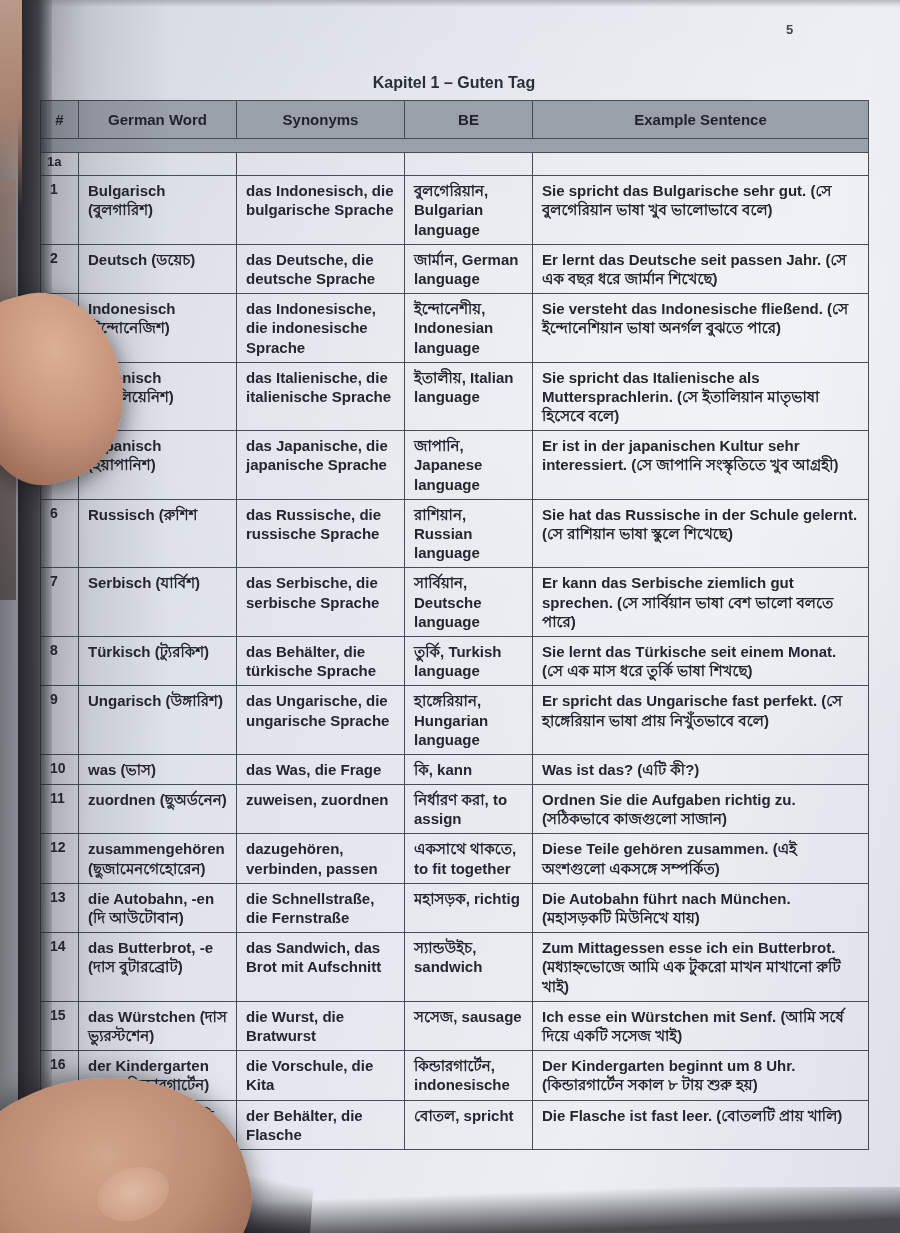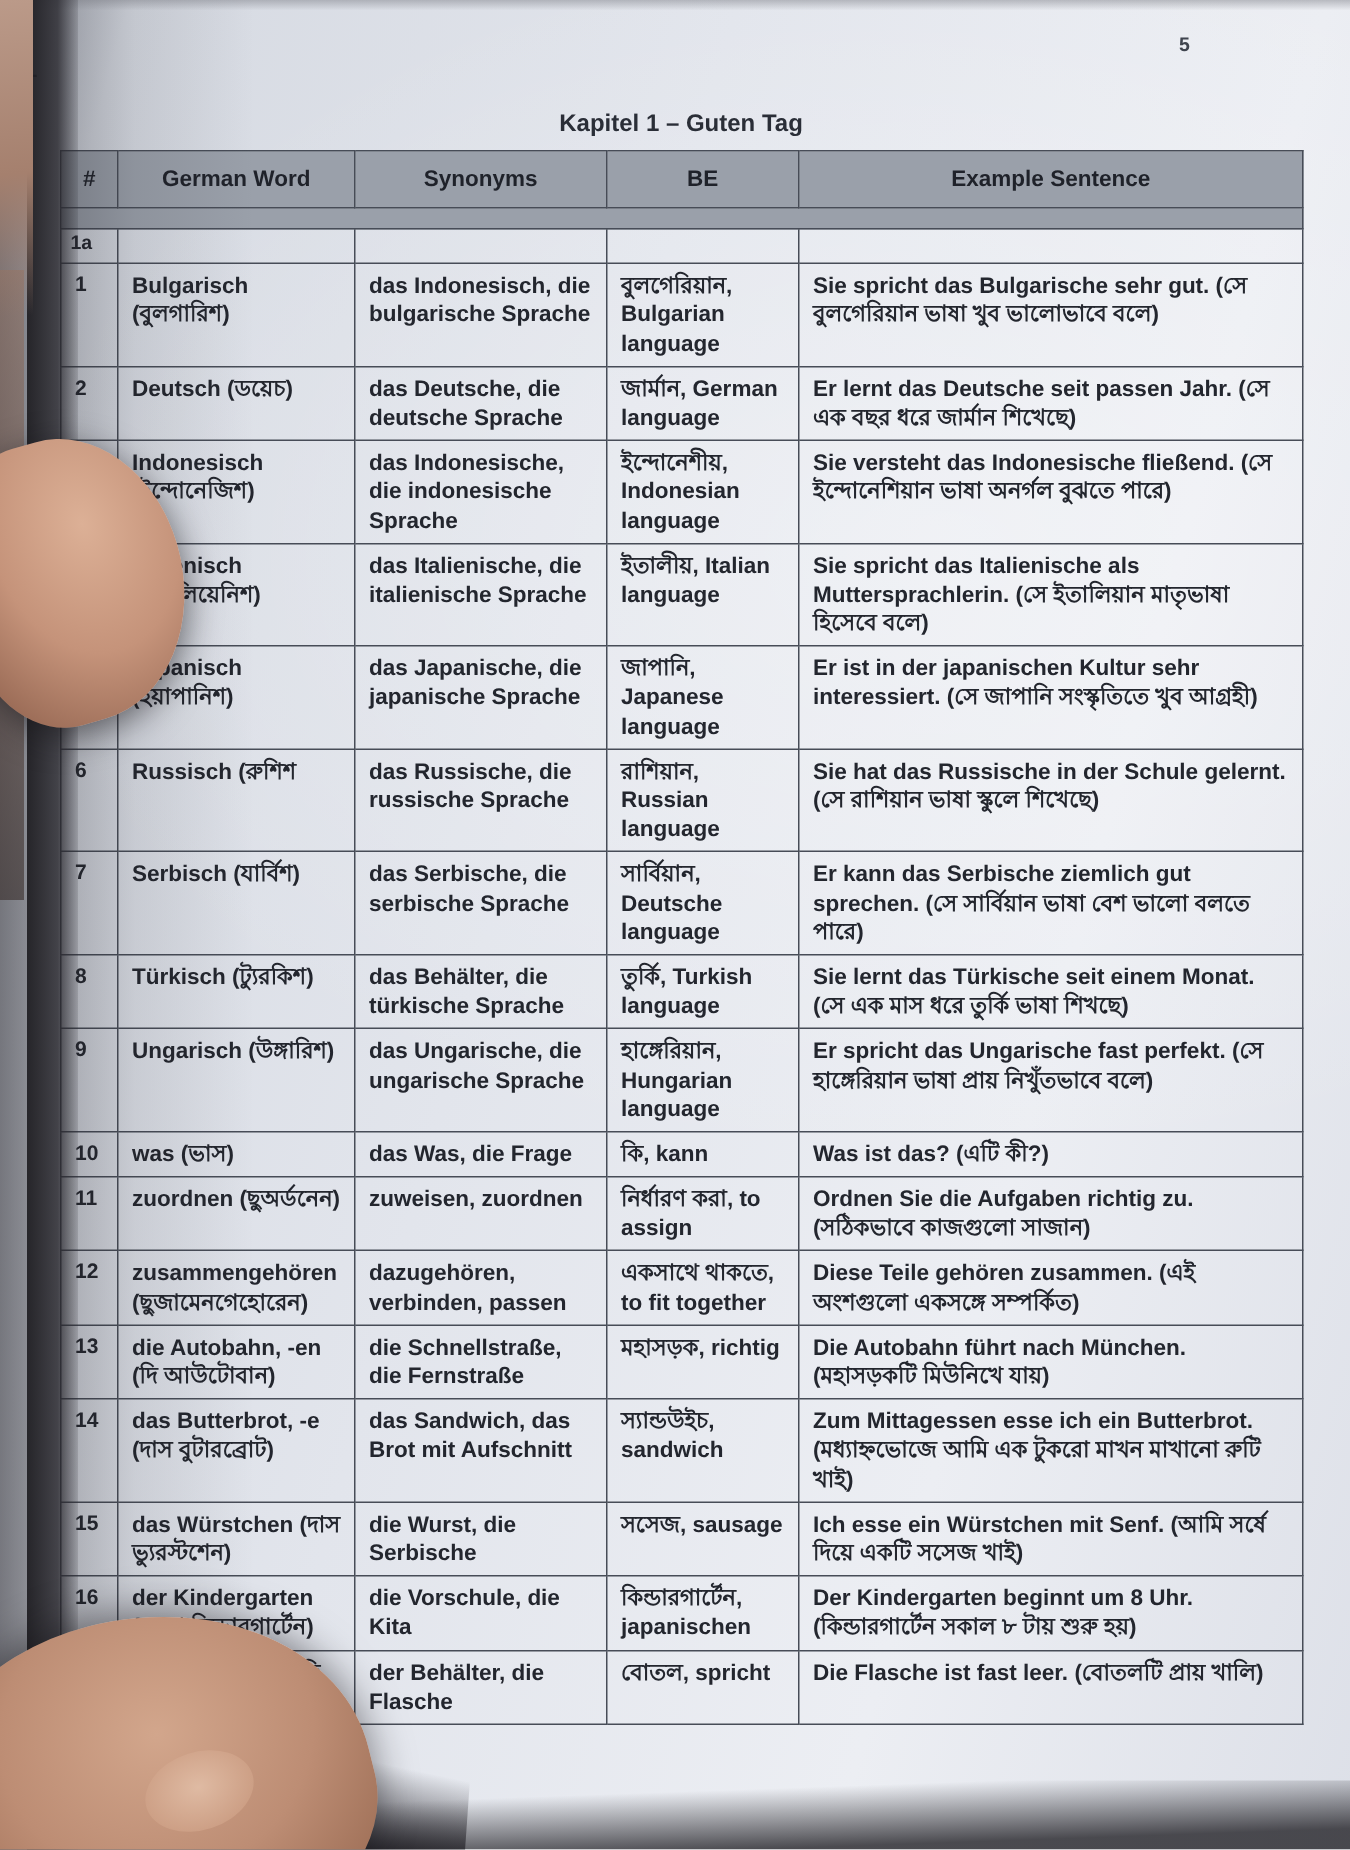--- a/index.html
+++ b/index.html
@@ -194,29 +194,29 @@
         <tr>
       <td class="c-num">14</td>
       <td class="c-de">das Butterbrot, -e (দাস বুটারব্রোট)</td>
       <td class="c-syn">das Sandwich, das Brot mit Aufschnitt</td>
       <td class="c-be">স্যান্ডউইচ, sandwich</td>
       <td class="c-ex">Zum Mittagessen esse ich ein Butterbrot. (মধ্যাহ্নভোজে আমি এক টুকরো মাখন মাখানো রুটি খাই)</td>
     </tr>
         <tr>
       <td class="c-num">15</td>
       <td class="c-de">das Würstchen (দাস ভ্যুরস্টশেন)</td>
-      <td class="c-syn">die Wurst, die Serbische</td>
+      <td class="c-syn">die Wurst, die Bratwurst</td>
       <td class="c-be">সসেজ, sausage</td>
       <td class="c-ex">Ich esse ein Würstchen mit Senf. (আমি সর্ষে দিয়ে একটি সসেজ খাই)</td>
     </tr>
         <tr>
       <td class="c-num">16</td>
       <td class="c-de">der Kindergarten (ডেয়া কিন্ডারগার্টেন)</td>
       <td class="c-syn">die Vorschule, die Kita</td>
-      <td class="c-be">কিন্ডারগার্টেন, japanischen</td>
+      <td class="c-be">কিন্ডারগার্টেন, indonesische</td>
       <td class="c-ex">Der Kindergarten beginnt um 8 Uhr. (কিন্ডারগার্টেন সকাল ৮ টায় শুরু হয়)</td>
     </tr>
         <tr>
       <td class="c-num">17</td>
       <td class="c-de">die Flasche, -n (দি ফ্লাশ)</td>
       <td class="c-syn">der Behälter, die Flasche</td>
       <td class="c-be">বোতল, spricht</td>
       <td class="c-ex">Die Flasche ist fast leer. (বোতলটি প্রায় খালি)</td>
     </tr>
       </tbody>

